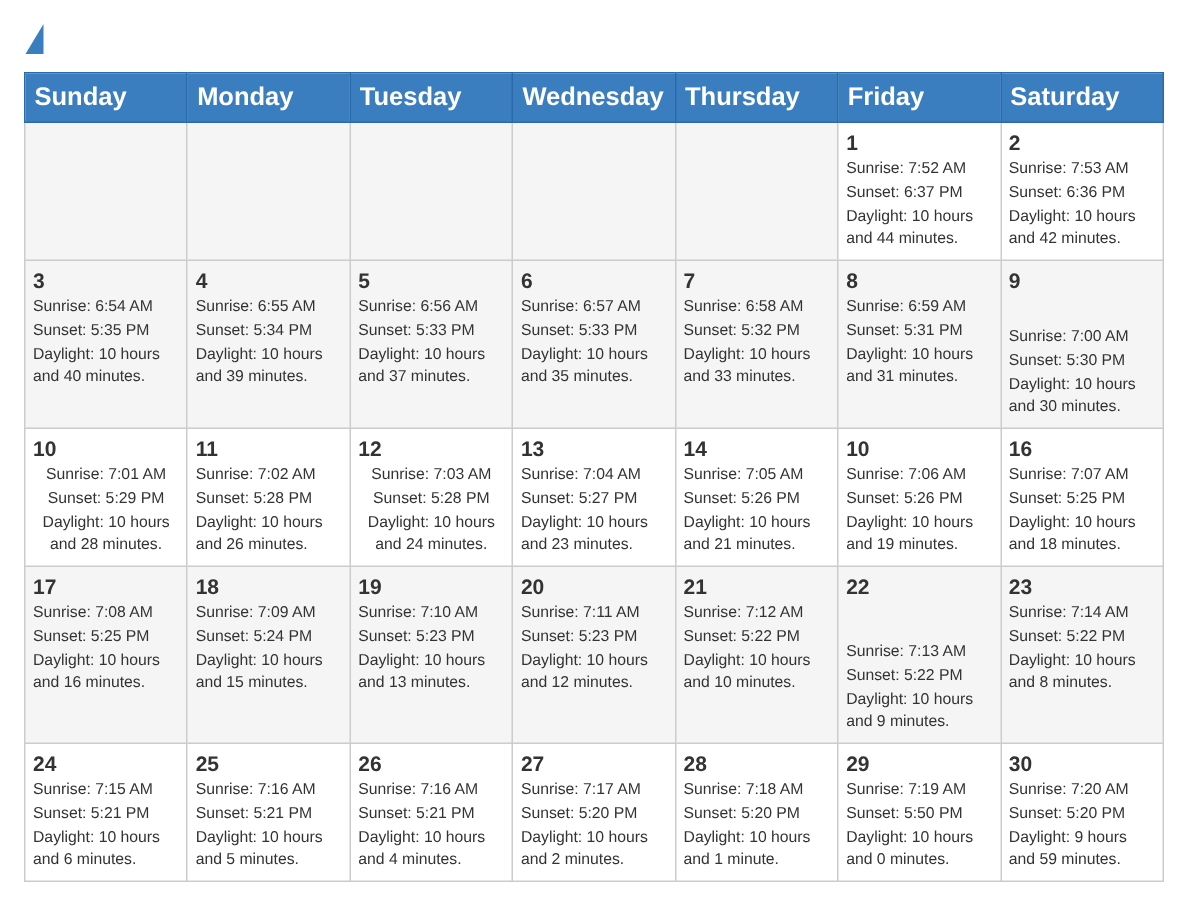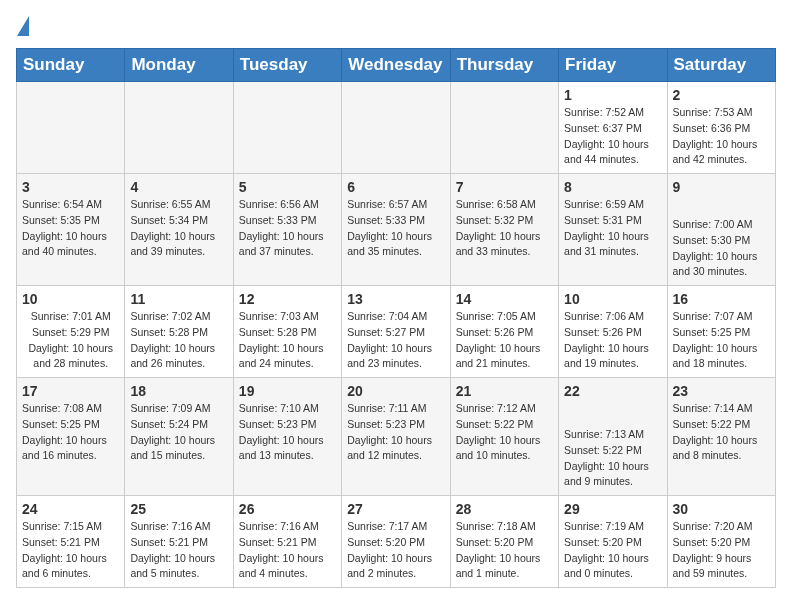--- a/index.html
+++ b/index.html
@@ -190,21 +190,21 @@
         </td>
         <td>
           <span class="day-num">11</span>
           <div class="day-info" style="white-space: pre-line;">Sunrise: 7:02 AM
 Sunset: 5:28 PM
 Daylight: 10 hours
 and 26 minutes.</div>
         </td>
         <td>
           <span class="day-num">12</span>
-          <div class="day-info" style="white-space: pre-line;">Sunrise: 7:03 AM
+          <div class="day-info" style="white-space: pre-line; text-align: center;">Sunrise: 7:03 AM
 Sunset: 5:28 PM
 Daylight: 10 hours
 and 24 minutes.</div>
         </td>
         <td>
           <span class="day-num">13</span>
           <div class="day-info" style="white-space: pre-line;">Sunrise: 7:04 AM
 Sunset: 5:27 PM
 Daylight: 10 hours
 and 23 minutes.</div>
@@ -314,21 +314,21 @@
         <td>
           <span class="day-num">28</span>
           <div class="day-info" style="white-space: pre-line;">Sunrise: 7:18 AM
 Sunset: 5:20 PM
 Daylight: 10 hours
 and 1 minute.</div>
         </td>
         <td>
           <span class="day-num">29</span>
           <div class="day-info" style="white-space: pre-line;">Sunrise: 7:19 AM
-Sunset: 5:20 PM
+Sunset: 5:50 PM
 Daylight: 10 hours
 and 0 minutes.</div>
         </td>
         <td>
           <span class="day-num">30</span>
           <div class="day-info" style="white-space: pre-line;">Sunrise: 7:20 AM
 Sunset: 5:20 PM
 Daylight: 9 hours
 and 59 minutes.</div>
         </td>

